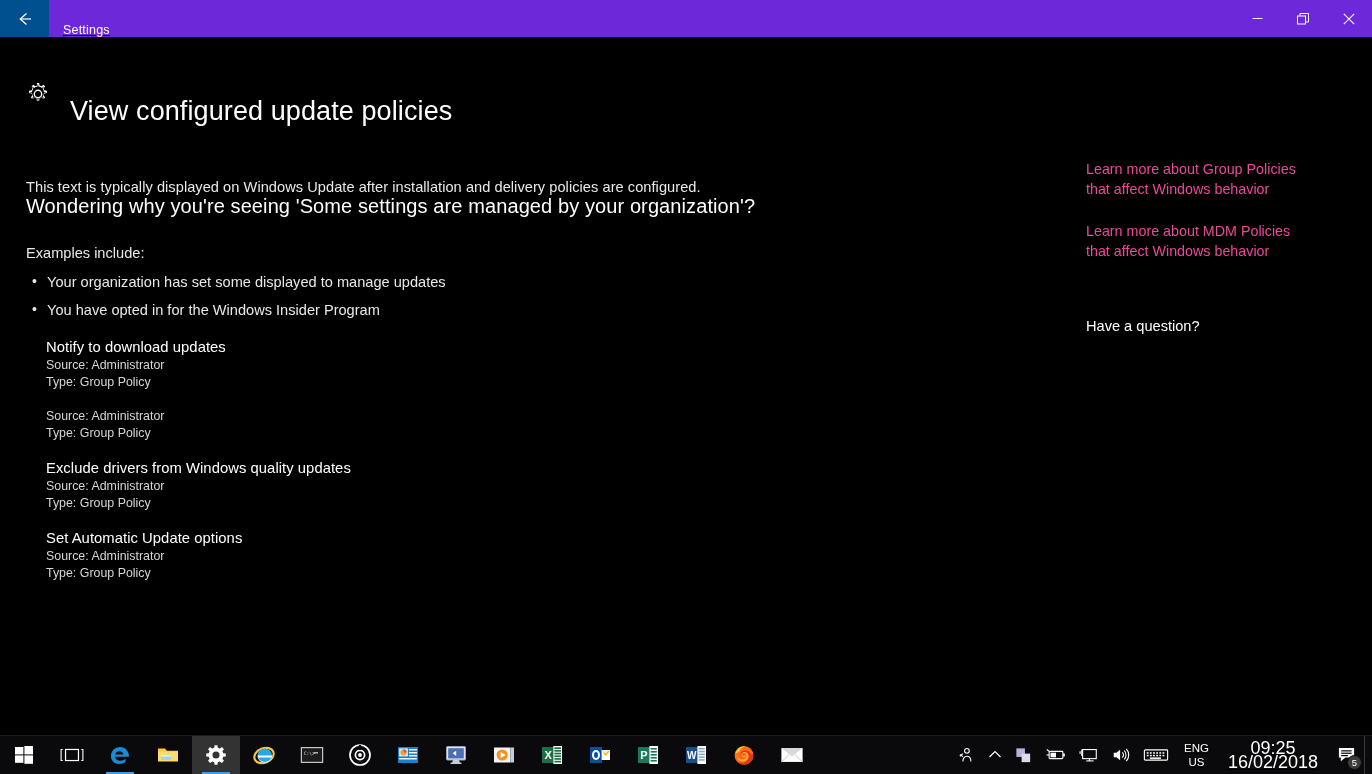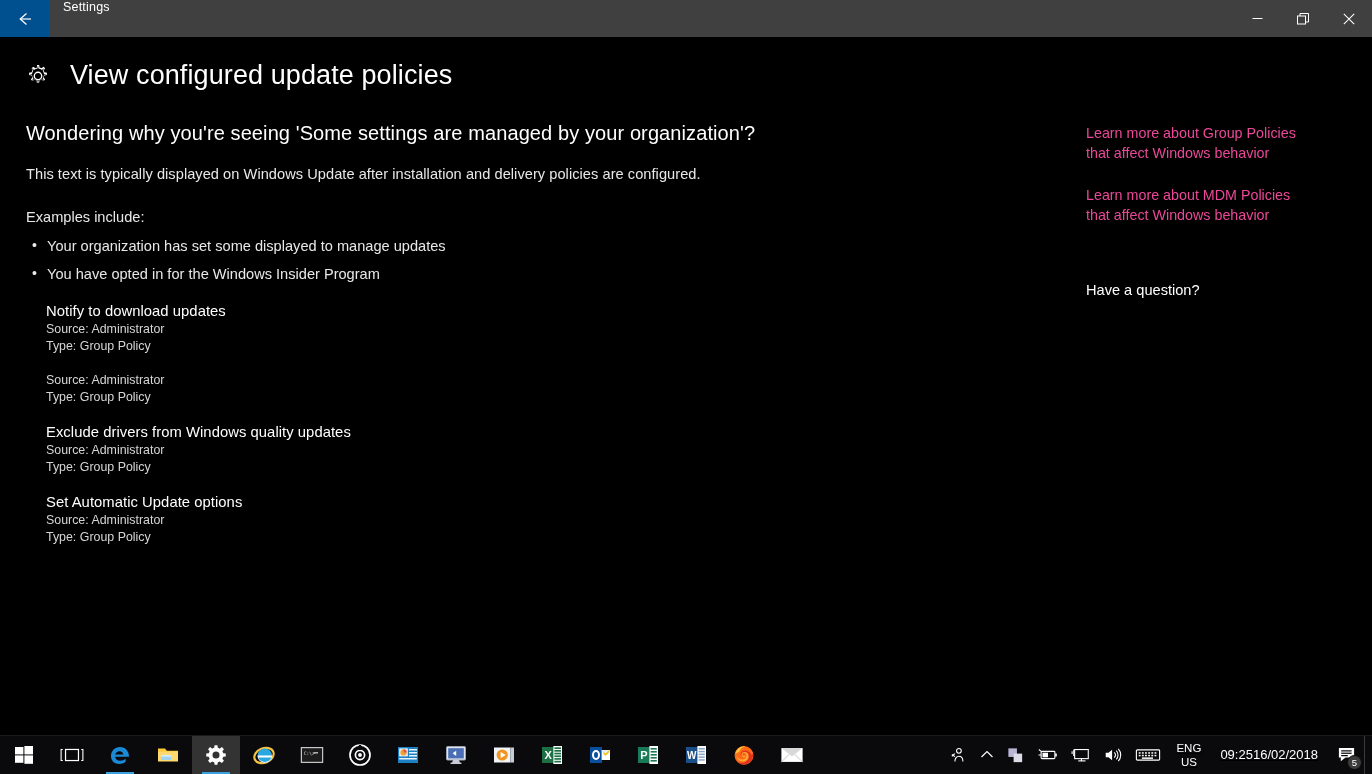--- a/index.html
+++ b/index.html
@@ -14,22 +14,22 @@
   #app-window {
     position: absolute; left: 0; top: 0;
     width: 1372px; height: 735px;
     background: #000;
   }
 
   
   #title-bar {
     position: relative;
     height: 37px; width: 100%;
-    background: #404040;
-    display: flex; align-items: flex-start;
+    background: #6d28d9;
+    display: flex; align-items: flex-end; text-decoration: underline;
   }
   #back-button {
     width: 49px; height: 37px;
     background: #00508f;
     display: flex; align-items: center; justify-content: center;
     cursor: pointer;
   }
   #back-button svg { display: block; }
   #window-title {
     color: #fff; font-size: 12.5px;
@@ -56,20 +56,21 @@
   #page-header {
     display: flex; align-items: center;
     padding: 23px 0 0 25px;
   }
   #settings-gear-icon { width: 26px; height: 26px; flex: none; }
   #page-title {
     color: #fff;
     font-size: 27px; font-weight: 300;
     margin-left: 19px; letter-spacing: .1px;
     white-space: nowrap;
+    margin-top: 36px;
   }
 
   #content-columns {
     display: flex;
     padding: 0 0 0 26px;
   }
   #main-column { width: 1060px; flex: none; padding-top: 31px; }
   #side-column { width: 260px; flex: none; padding-top: 32px; }
 
   
@@ -164,23 +165,23 @@
   .tray-item {
     height: 39px; display: flex; align-items: center; justify-content: center;
     padding: 0 6px; cursor: pointer;
   }
   #lang-indicator {
     display: flex; flex-direction: column; align-items: center;
     justify-content: center; height: 39px; padding: 0 9px;
     color: #fff; font-size: 11.5px; line-height: 14px; cursor: pointer;
   }
   #clock {
-    display: flex; flex-direction: row; align-items: center;
+    display: flex; flex-direction: column; align-items: center;
     justify-content: center; height: 39px; padding: 0 10px;
-    color: #fff; font-size: 13px; line-height: 14px; cursor: pointer;
+    color: #fff; font-size: 18px; line-height: 14px; cursor: pointer;
   }
   #action-center {
     position: relative; height: 39px; width: 36px;
     display: flex; align-items: center; justify-content: center;
     cursor: pointer;
   }
   #action-center-badge {
     position: absolute; right: 2px; bottom: 5px;
     width: 15px; height: 15px; border-radius: 50%;
     background: #3b3b3b; color: #fff;
@@ -233,22 +234,22 @@
       <svg id="settings-gear-icon" viewBox="0 0 32 32">
         <path fill="#ffffff" d="M16 10.6a5.4 5.4 0 1 0 0 10.8 5.4 5.4 0 0 0 0-10.8zm0 1.7a3.7 3.7 0 1 1 0 7.4 3.7 3.7 0 0 1 0-7.4z"></path>
         <path fill="#ffffff" d="M14.6 2.4h2.8l.5 3.2c.8.2 1.6.5 2.3.9l2.6-1.9 2 2-1.9 2.6c.4.7.7 1.5.9 2.3l3.2.5v2.8l-3.2.5c-.2.8-.5 1.6-.9 2.3l1.9 2.6-2 2-2.6-1.9c-.7.4-1.5.7-2.3.9l-.5 3.2h-2.8l-.5-3.2c-.8-.2-1.6-.5-2.3-.9l-2.6 1.9-2-2 1.9-2.6c-.4-.7-.7-1.5-.9-2.3l-3.2-.5v-2.8l3.2-.5c.2-.8.5-1.6.9-2.3L8.2 6.6l2-2 2.6 1.9c.7-.4 1.5-.7 2.3-.9zm1.2 1.6-.4 2.9-.9.2c-.9.2-1.7.6-2.5 1l-.8.5-2.3-1.7-.3.3 1.7 2.3-.5.8c-.4.8-.8 1.6-1 2.5l-.2.9-2.9.4v.4l2.9.4.2.9c.2.9.6 1.7 1 2.5l.5.8-1.7 2.3.3.3 2.3-1.7.8.5c.8.4 1.6.8 2.5 1l.9.2.4 2.9h.4l.4-2.9.9-.2c.9-.2 1.7-.6 2.5-1l.8-.5 2.3 1.7.3-.3-1.7-2.3.5-.8c.4-.8.8-1.6 1-2.5l.2-.9 2.9-.4v-.4l-2.9-.4-.2-.9c-.2-.9-.6-1.7-1-2.5l-.5-.8 1.7-2.3-.3-.3-2.3 1.7-.8-.5c-.8-.4-1.6-.8-2.5-1l-.9-.2-.4-2.9z"></path>
       </svg>
       <div id="page-title">View configured update policies</div>
     </div>
 
     <div id="content-columns">
 
       <div id="main-column">
+        <div id="intro-text">This text is typically displayed on Windows Update after installation and delivery policies are configured.</div>
         <div id="intro-heading">Wondering why you're seeing 'Some settings are managed by your organization'?</div>
-        <div id="intro-text">This text is typically displayed on Windows Update after installation and delivery policies are configured.</div>
         <div id="examples-label">Examples include:</div>
         <ul id="examples-list">
           <li class="example-item">Your organization has set some displayed to manage updates</li>
           <li class="example-item">You have opted in for the Windows Insider Program</li>
         </ul>
 
         <div id="policies-list">
           <div class="policy-item">
             <div class="policy-name">Notify to download updates</div>
             <div class="policy-source">Source: Administrator</div>

